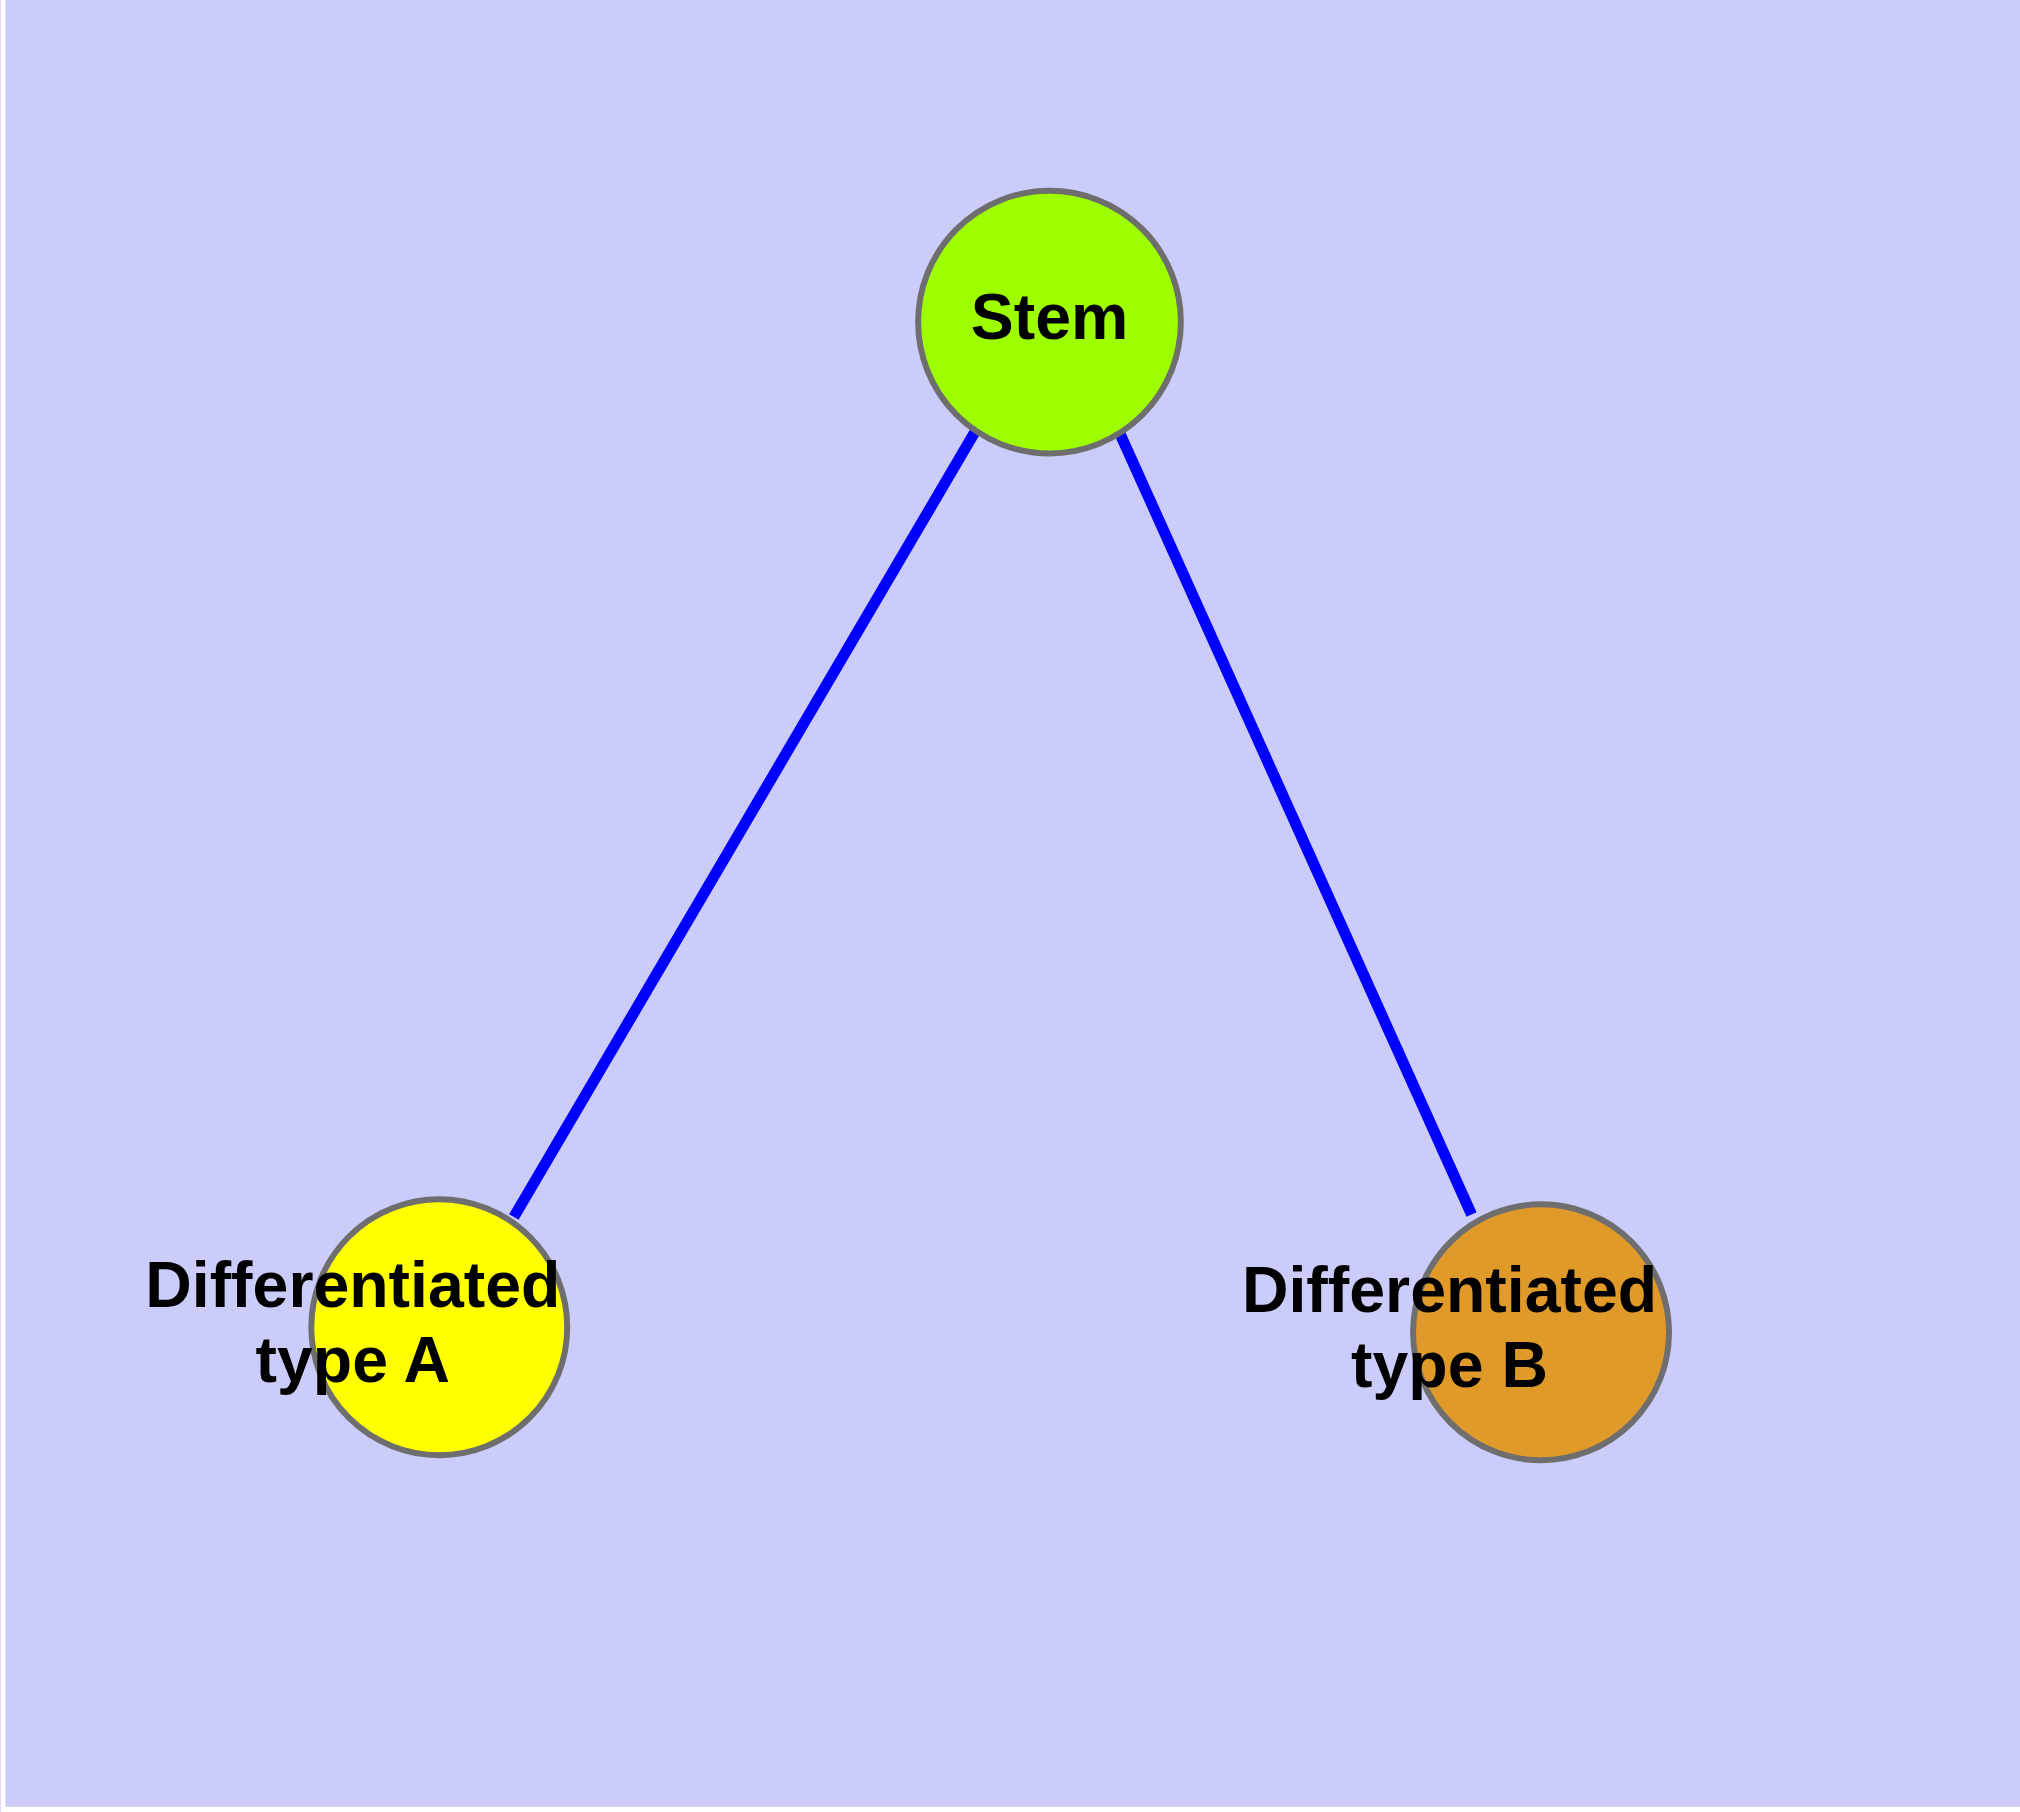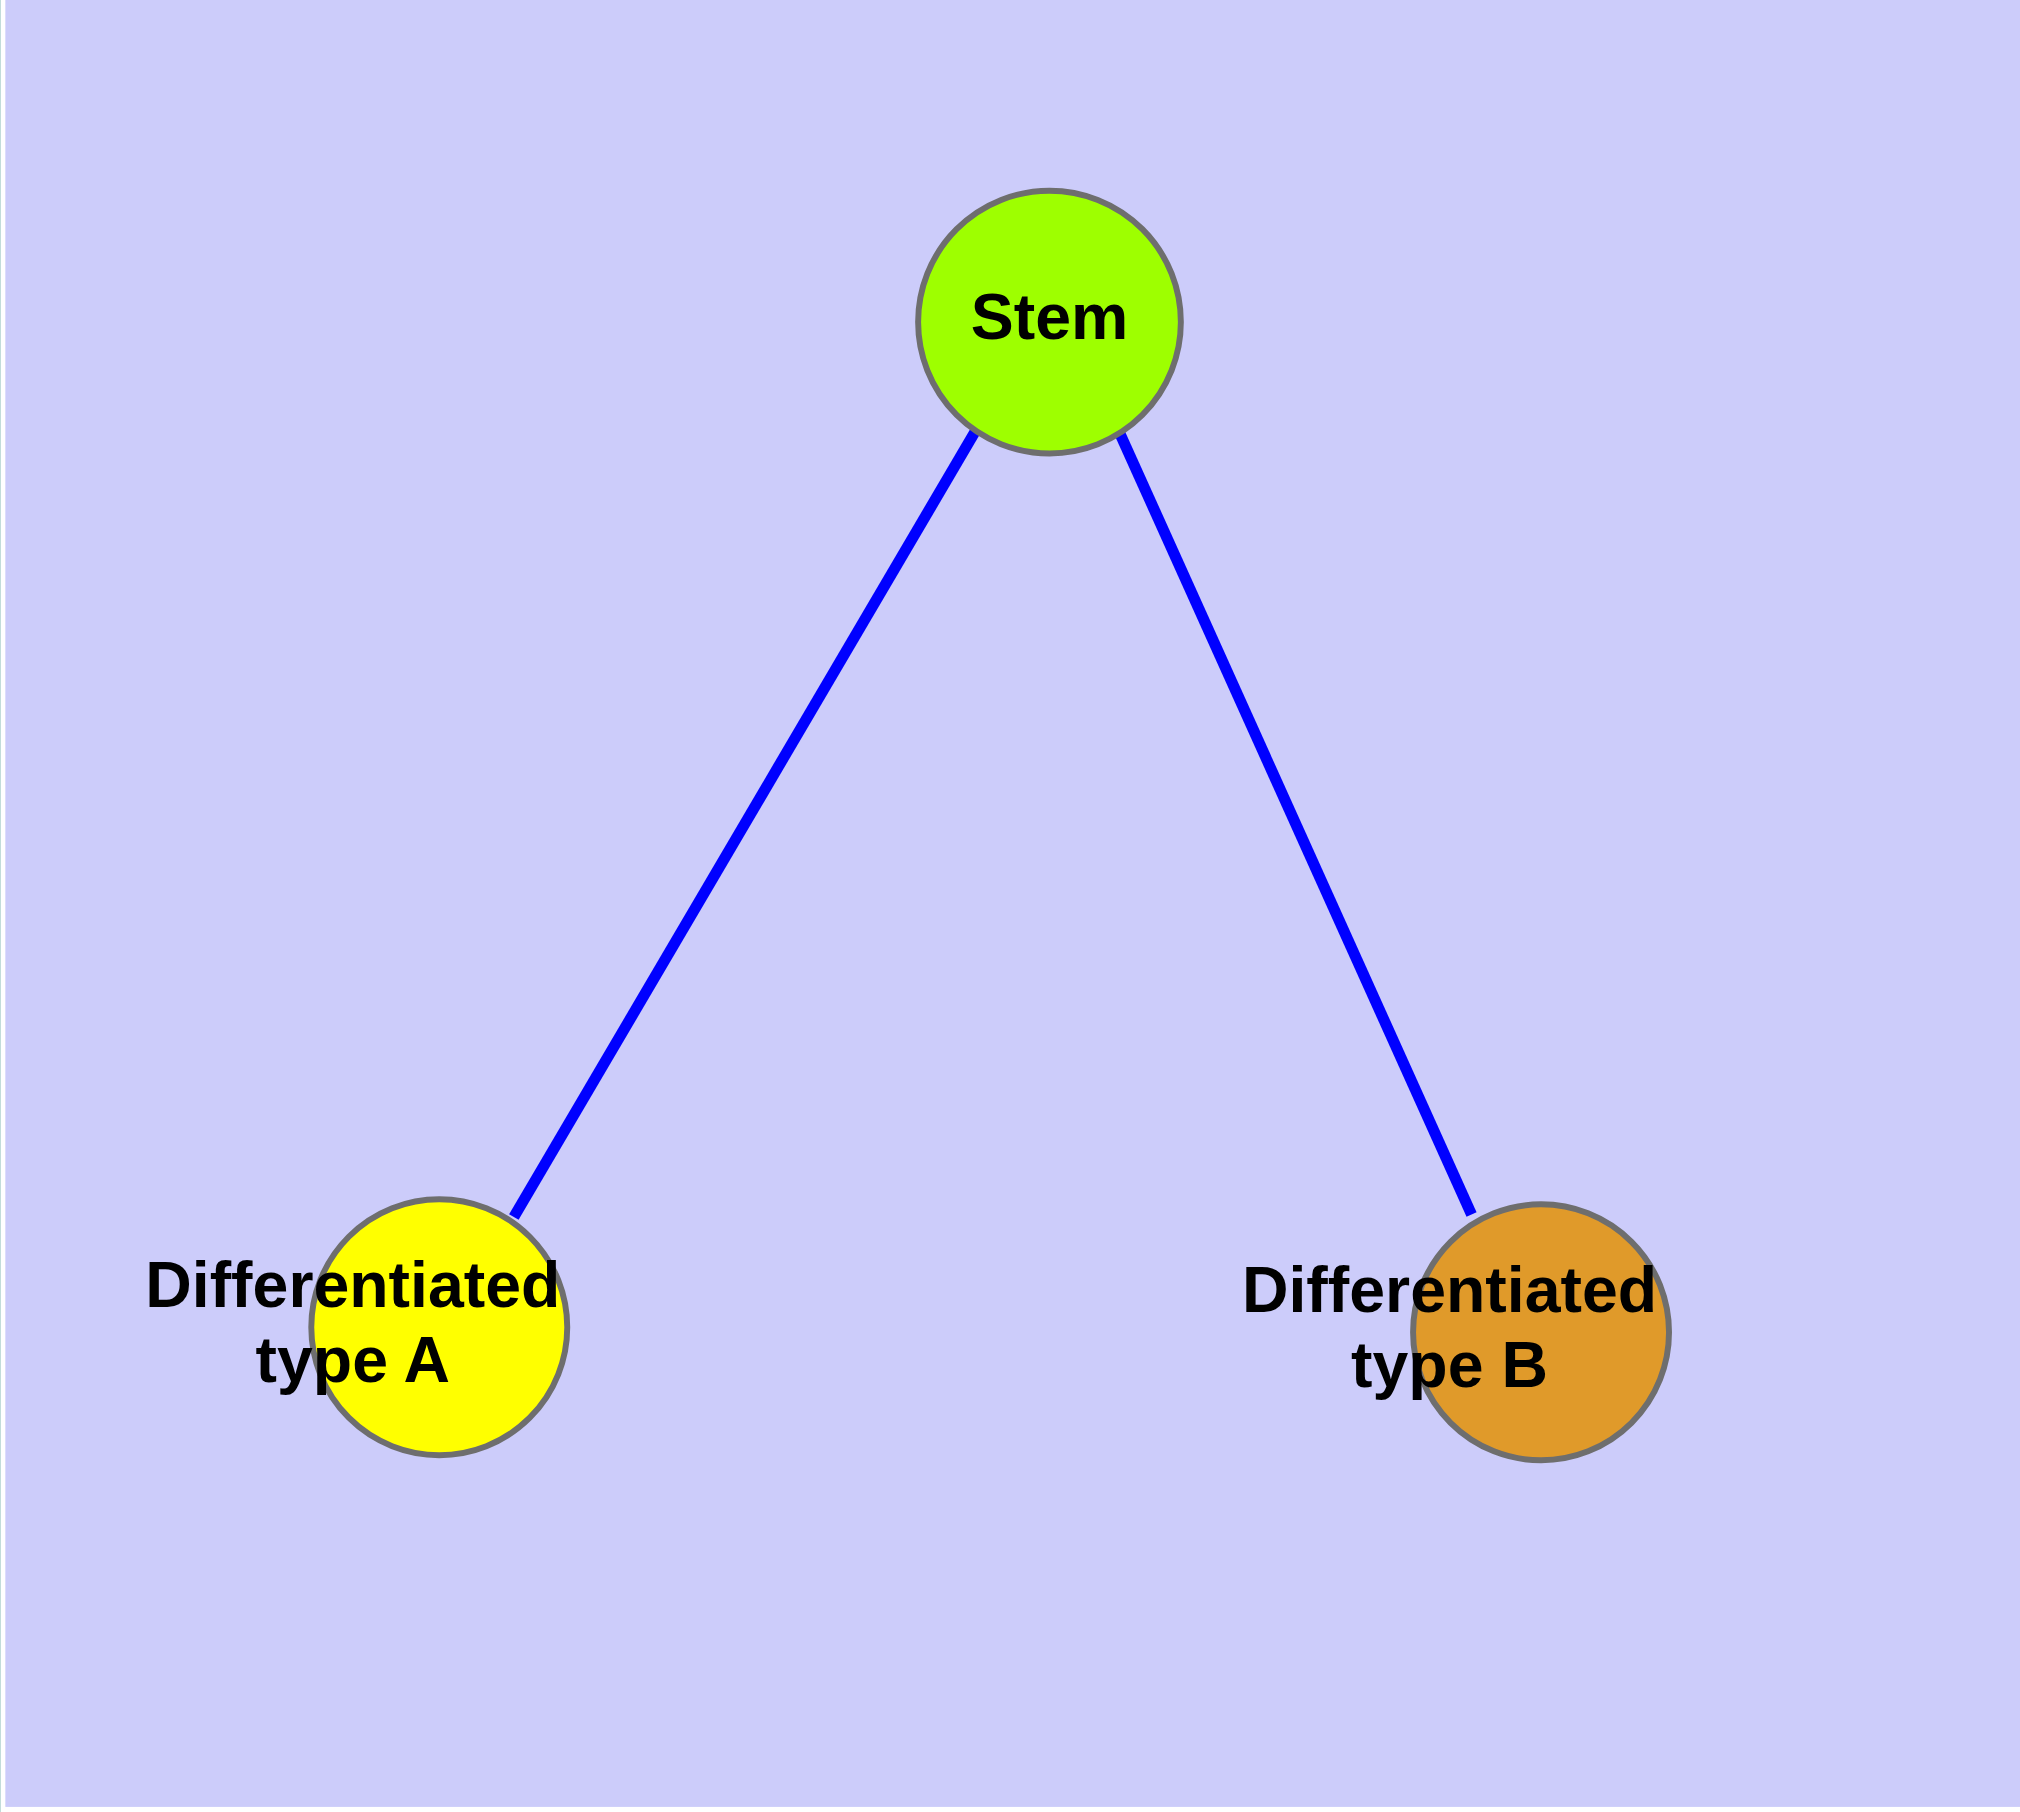--- a/index.html
+++ b/index.html
@@ -5,21 +5,21 @@
 <style>
   html, body {
     margin: 0;
     padding: 0;
     background: #ffffff;
   }
   #canvas {
     position: relative;
     width: 2021px;
     height: 1812px;
-    background: #0f766e;
+    background: #8b5cf6;
     overflow: hidden;
     font-family: "Liberation Sans", "DejaVu Sans", sans-serif;
   }
   #graph-svg {
     position: absolute;
     left: 0;
     top: 0;
     width: 2021px;
     height: 1812px;
     display: block;

